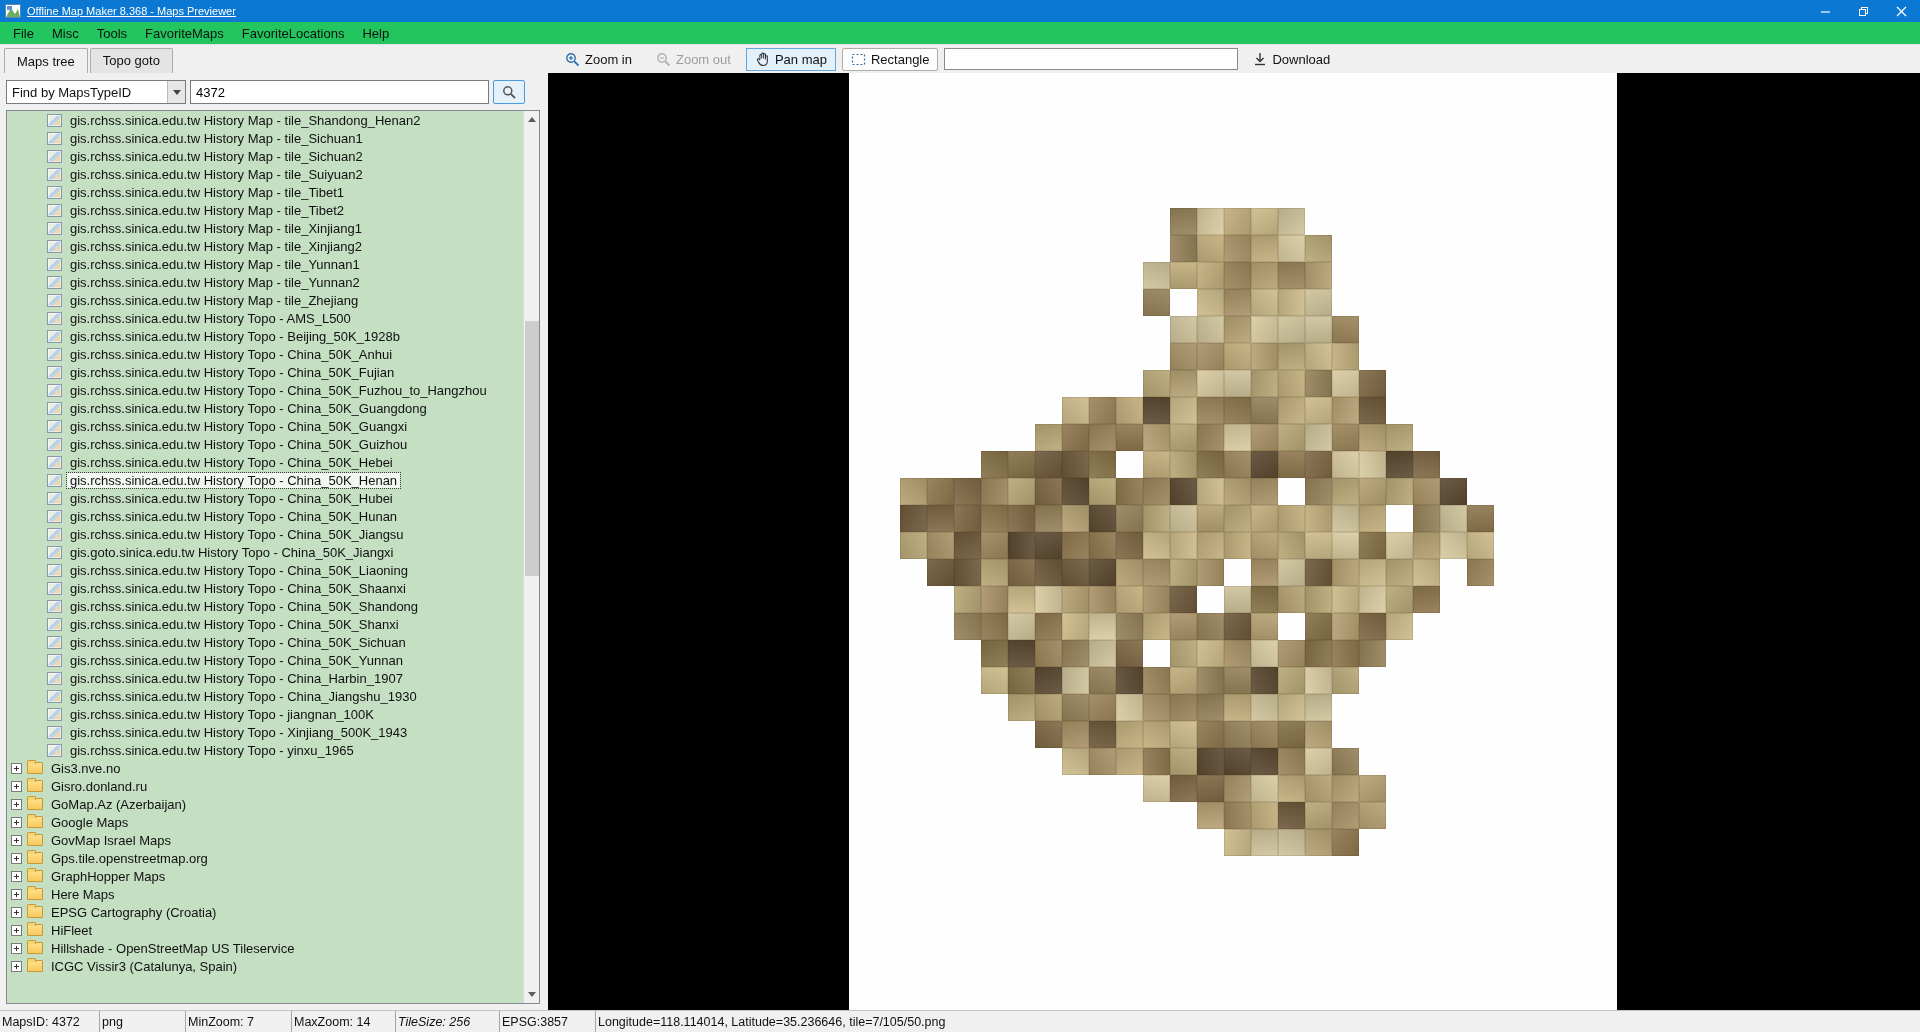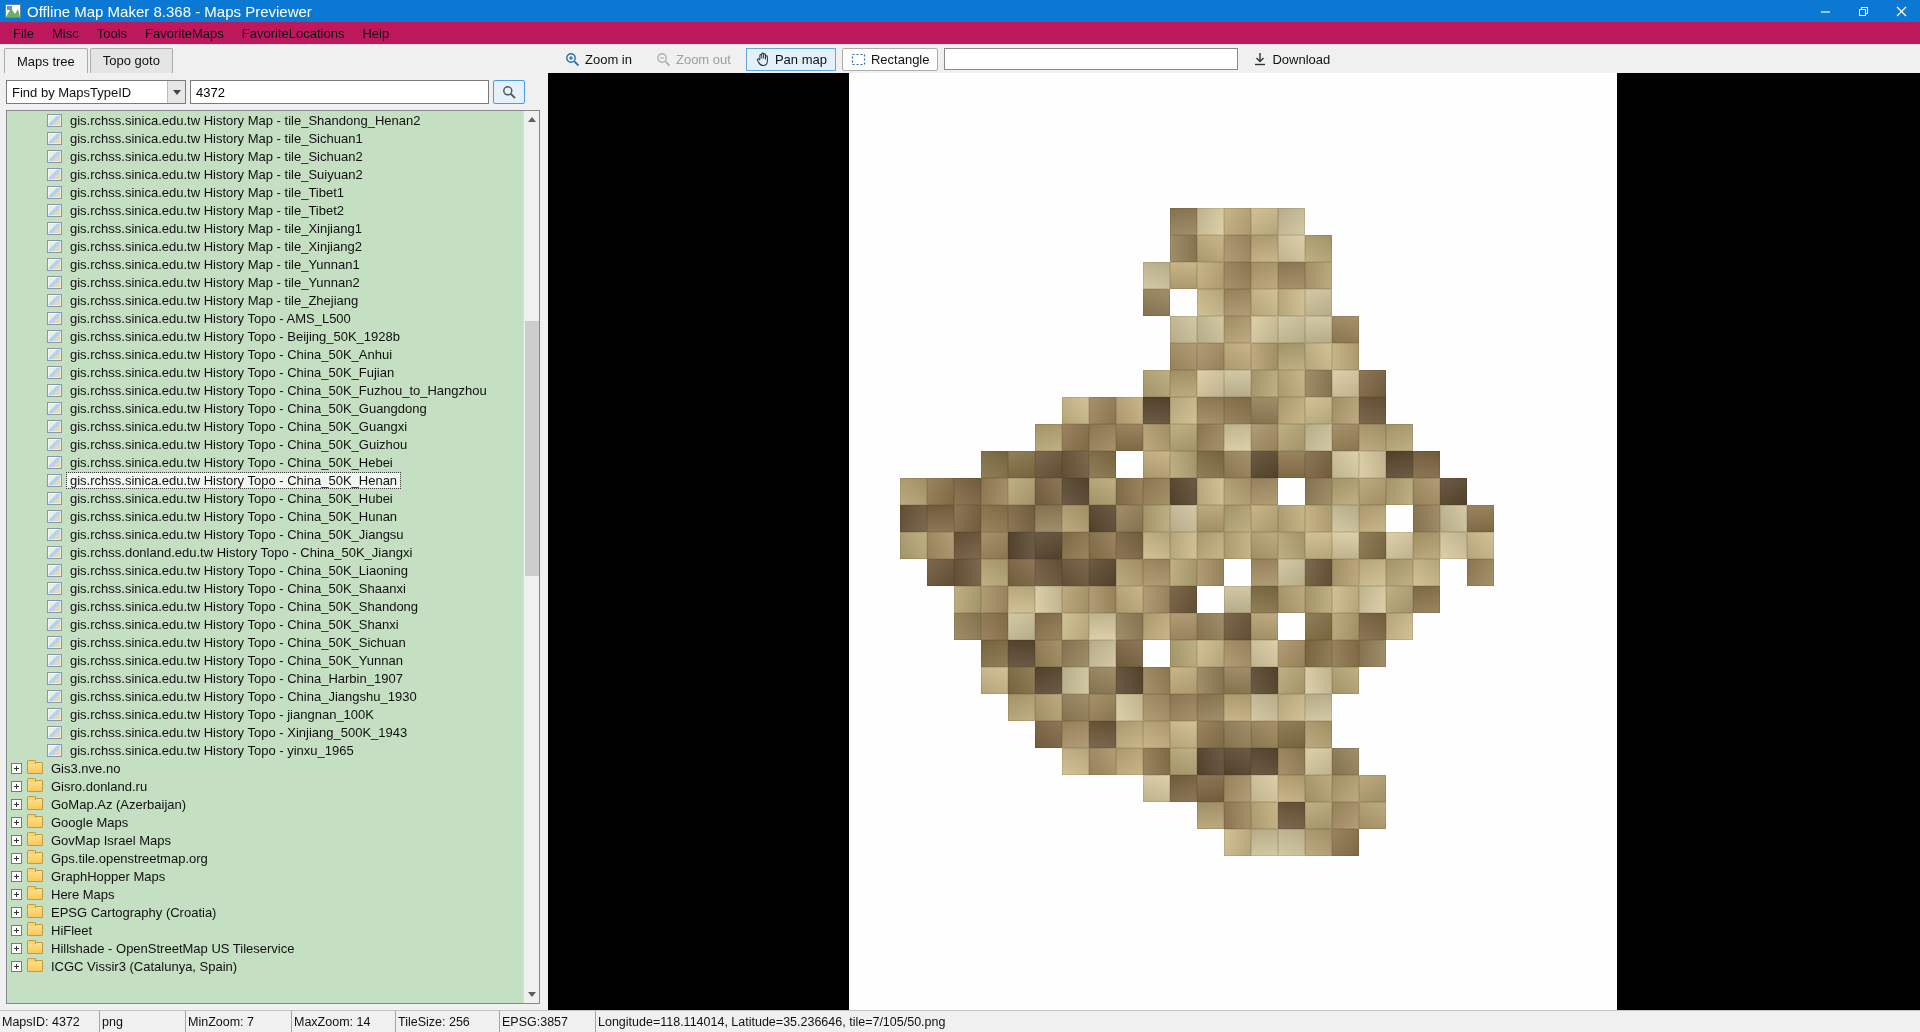--- a/index.html
+++ b/index.html
@@ -4,26 +4,26 @@
 <style>
   * { box-sizing: border-box; margin: 0; padding: 0; }
   html,body { width:1920px; height:1032px; overflow:hidden; }
   body { font-family:"Liberation Sans", sans-serif; font-size:13px; color:#111; background:#f0f0f0; }
 
   .window { width:1920px; height:1032px; display:flex; flex-direction:column; }
 
   
   .titlebar { height:22px; background:#0b79d4; color:#fff; display:flex; align-items:center; flex:none; }
   .app-icon { width:16px; height:14px; margin:0 6px 0 5px; flex:none; }
-  .title-text { font-size:15px; white-space:nowrap; }
+  .title-text { font-size:11px; white-space:nowrap;text-decoration:underline; }
   .win-controls { margin-left:auto; display:flex; height:100%; }
   .win-btn { width:38px; height:100%; display:flex; align-items:center; justify-content:center; cursor:default; }
 
   
-  .menubar { height:23px; background:#be185d; display:flex; align-items:center; padding-left:4px; flex:none; border-bottom:1px solid #e3e3e3; }
+  .menubar { height:23px; background:#22c55e; display:flex; align-items:center; padding-left:4px; flex:none; border-bottom:1px solid #e3e3e3; }
   .menu-item { padding:2px 9px; cursor:default; }
 
   
   .toolrow { height:28px; background:#f0f0f0; display:flex; align-items:flex-end; flex:none; position:relative; }
   .tabs { display:flex; align-items:flex-end; padding-left:4px; height:100%; }
   .tab { padding:4px 12px 5px; border:1px solid #acacac; border-bottom:none; background:#e4e4e4; margin-right:2px; font-size:13px; cursor:default; border-radius:2px 2px 0 0; }
   .tab.active { background:#f0f0f0; position:relative; top:1px; padding-top:5px; }
   .map-tools { position:absolute; left:556px; top:0; height:28px; display:flex; align-items:center; gap:6px; }
   .tool-btn { display:flex; align-items:center; gap:5px; padding:3px 8px; background:transparent; border:1px solid transparent; font-size:13px; cursor:default; white-space:nowrap; }
   .tool-btn.boxed { border:1px solid #adadad; background:#fdfdfd; border-radius:2px; }
@@ -297,21 +297,21 @@
             <div class="tree-row leaf">
               <span class="map-icon"></span>
               <span class="tree-label">gis.rchss.sinica.edu.tw History Topo - China_50K_Hunan</span>
             </div>
             <div class="tree-row leaf">
               <span class="map-icon"></span>
               <span class="tree-label">gis.rchss.sinica.edu.tw History Topo - China_50K_Jiangsu</span>
             </div>
             <div class="tree-row leaf">
               <span class="map-icon"></span>
-              <span class="tree-label">gis.rchss.donland.edu.tw History Topo - China_50K_Jiangxi</span>
+              <span class="tree-label">gis.goto.sinica.edu.tw History Topo - China_50K_Jiangxi</span>
             </div>
             <div class="tree-row leaf">
               <span class="map-icon"></span>
               <span class="tree-label">gis.rchss.sinica.edu.tw History Topo - China_50K_Liaoning</span>
             </div>
             <div class="tree-row leaf">
               <span class="map-icon"></span>
               <span class="tree-label">gis.rchss.sinica.edu.tw History Topo - China_50K_Shaanxi</span>
             </div>
             <div class="tree-row leaf">
@@ -719,18 +719,18 @@
       </div>
     </div>
 
   </div>
 
   <div class="statusbar" id="statusbar">
       <div class="status-seg" style="width: 100px;">MapsID: 4372</div>
       <div class="status-seg" style="width: 86px;">png</div>
       <div class="status-seg" style="width: 106px;">MinZoom: 7</div>
       <div class="status-seg" style="width: 104px;">MaxZoom: 14</div>
-      <div class="status-seg" style="width: 104px;">TileSize: 256</div>
+      <div class="status-seg" style="width: 104px; font-style: italic;">TileSize: 256</div>
       <div class="status-seg" style="width: 96px;">EPSG:3857</div>
       <div class="status-seg flex">Longitude=118.114014, Latitude=35.236646, tile=7/105/50.png</div>
     </div>
 
 </div>
 
 </body></html>

